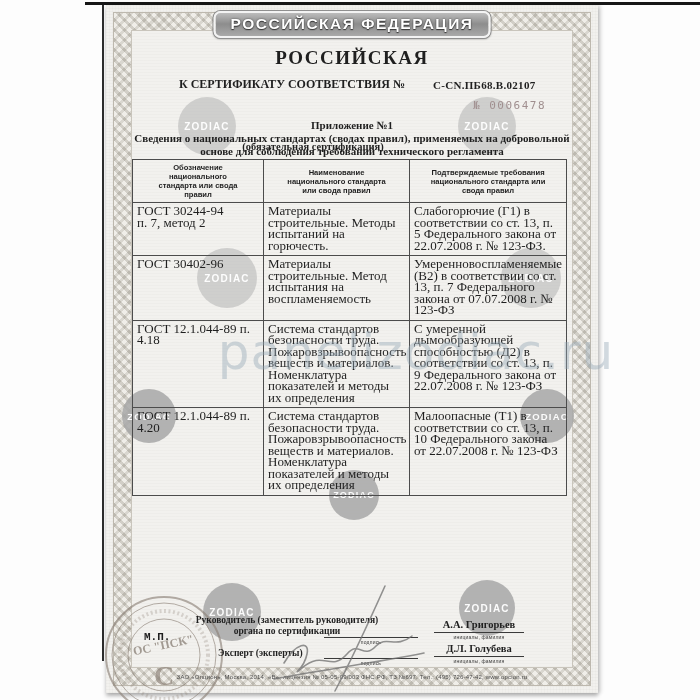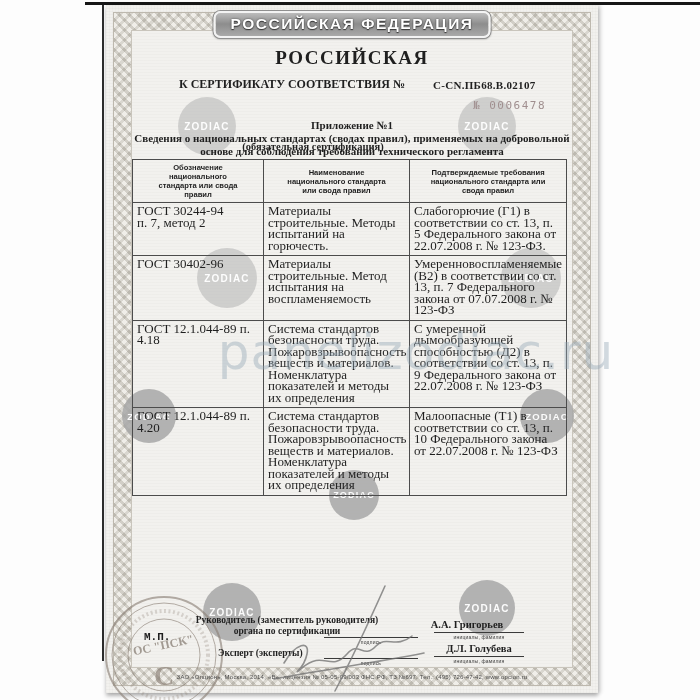--- a/index.html
+++ b/index.html
@@ -162,21 +162,21 @@
       <div>Руководитель (заместитель руководителя)</div>
       <div>органа по сертификации</div>
     </div>
     <div class="sig-role2">Эксперт (эксперты)</div>
 
     <div class="sig-line" style="left:218px;top:632px;width:94px;"></div>
     <div class="sig-cap" style="left:218px;top:634px;width:94px;">подпись</div>
     <div class="sig-line" style="left:218px;top:653px;width:94px;"></div>
     <div class="sig-cap" style="left:218px;top:655px;width:94px;">подпись</div>
 
-    <div class="sig-name" style="left:316px;top:614px;width:90px;">А.А. Григорьев</div>
+    <div class="sig-name" style="left:328px;top:614px;width:90px;">А.А. Григорьев</div>
     <div class="sig-line" style="left:328px;top:627px;width:90px;"></div>
     <div class="sig-cap" style="left:328px;top:629px;width:90px;">инициалы, фамилия</div>
 
     <div class="sig-name" style="left:328px;top:638px;width:90px;">Д.Л. Голубева</div>
     <div class="sig-line" style="left:328px;top:651px;width:90px;"></div>
     <div class="sig-cap" style="left:328px;top:653px;width:90px;">инициалы, фамилия</div>
 
     <svg class="autograph" width="170" height="112" viewBox="0 0 170 112">
       <g fill="none" stroke="#707070" stroke-width="1.6" stroke-linecap="round" opacity="0.75">
         <path d="M121 3 C 108 32, 90 72, 71 108"></path>

